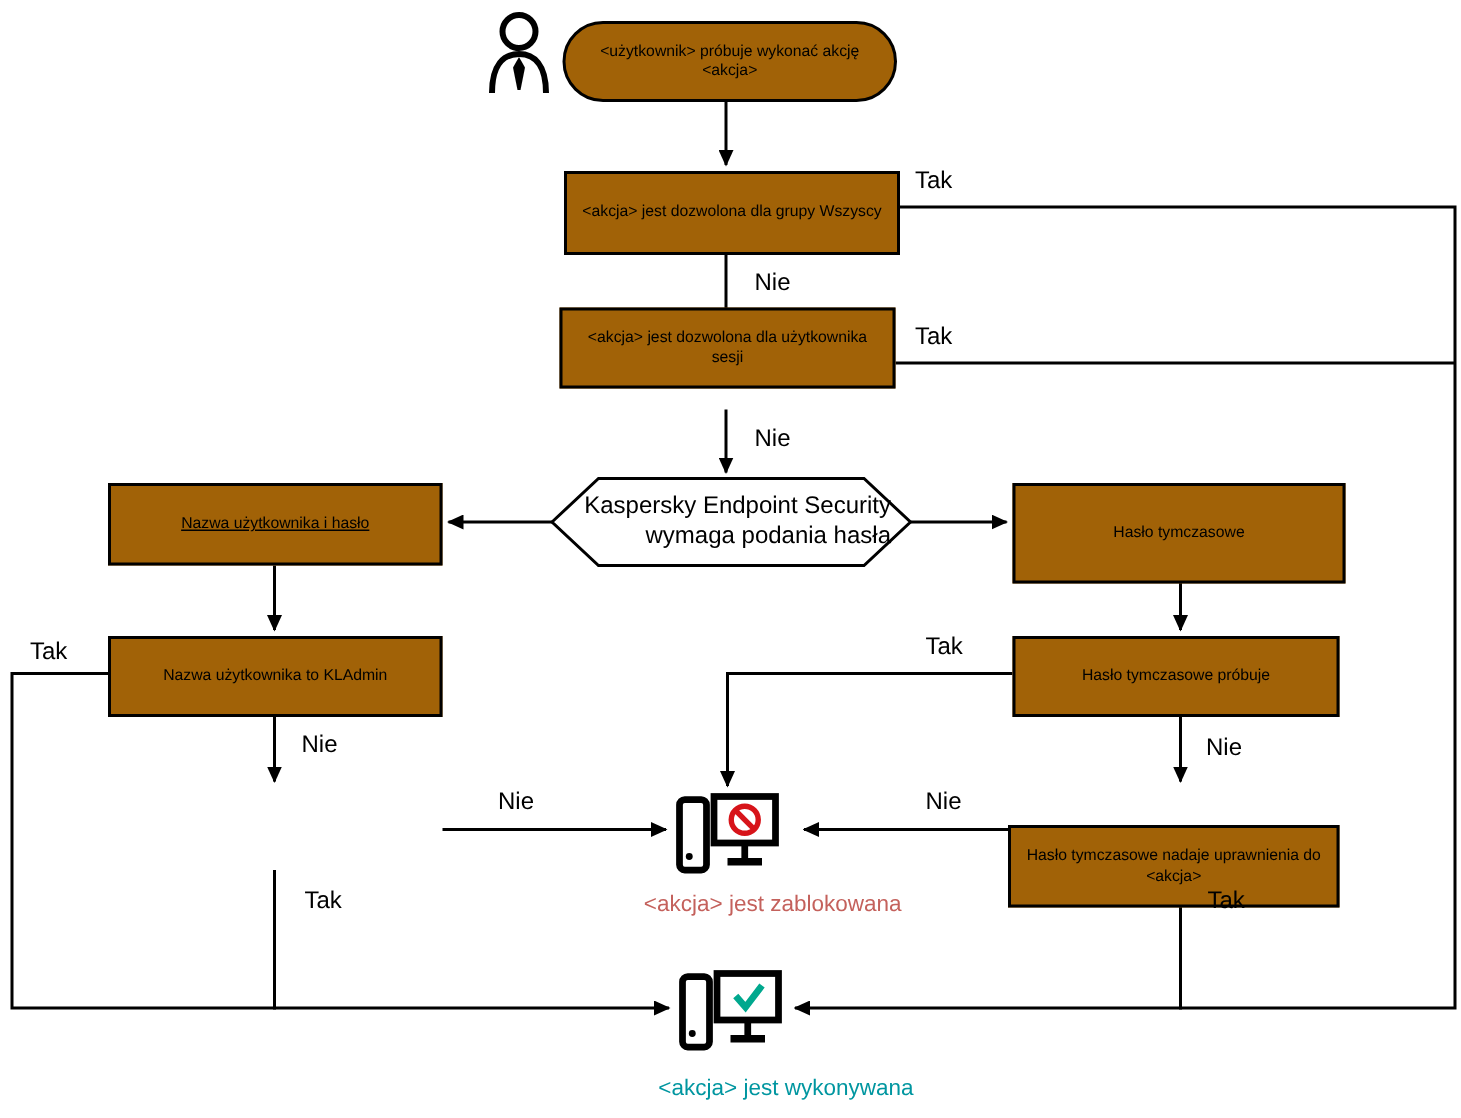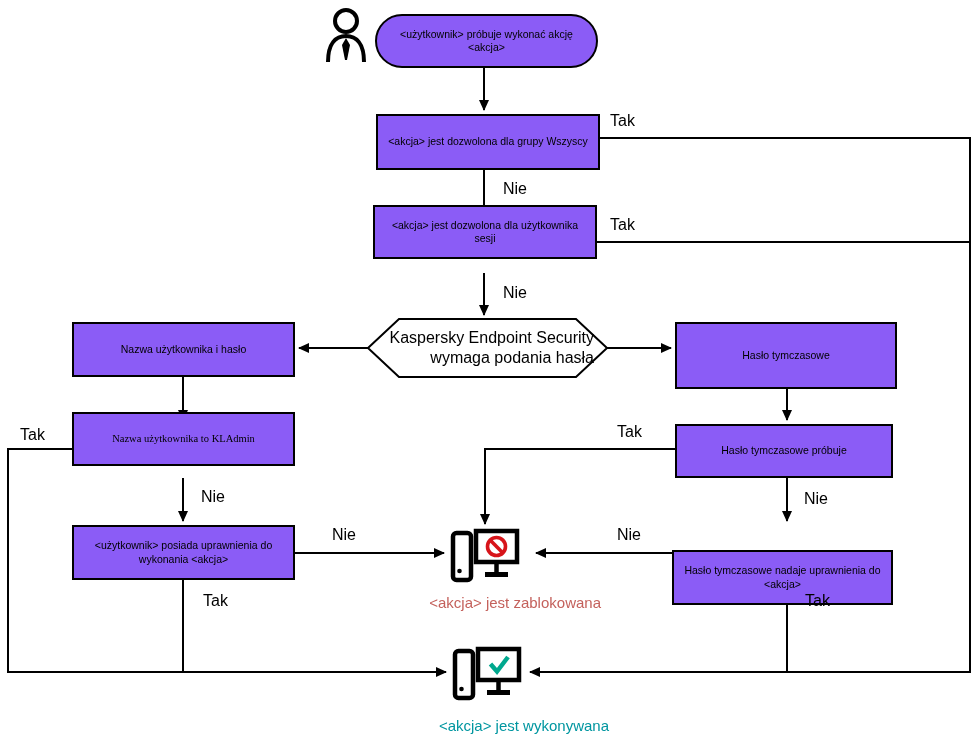--- a/index.html
+++ b/index.html
@@ -3,21 +3,21 @@
 <meta charset="utf-8">
 <style>
   html,body { margin:0; padding:0; background:#ffffff; }
   #stage {
     position:relative; width:974px; height:745px; background:#ffffff;
     font-family:"Liberation Sans", sans-serif; overflow:hidden;
   }
   #connectors { position:absolute; left:0; top:0; z-index:1; }
   .node {
     position:absolute; z-index:2; box-sizing:border-box;
-    border:2px solid #000; background:#8b5cf6;
+    border:2px solid #000; background:#a16207;
     display:flex; align-items:center; justify-content:center;
     text-align:center; font-size:10.5px; color:#000; line-height:1.25;
     padding:2px 5px;
   }
   .stadium { border-radius:28px; }
   .hex-label {
     position:absolute; z-index:2; display:flex; align-items:center; justify-content:center;
     text-align:right; font-size:16px; color:#000; line-height:1.25; background:transparent;
   }
   .elabel {
@@ -72,29 +72,28 @@
   </svg>
 
   <div class="node stadium" style="left:375px; top:14px; width:223px; height:54px;">&lt;użytkownik&gt; próbuje wykonać akcję &lt;akcja&gt;</div>
 
   <div class="node" style="left:376px; top:114px; width:224px; height:56px;">&lt;akcja&gt; jest dozwolona dla grupy Wszyscy</div>
 
   <div class="node" style="left:373px; top:205px; width:224px; height:54px;">&lt;akcja&gt; jest dozwolona dla użytkownika sesji</div>
 
   <div class="hex-label" style="left:382px; top:321px; width:212px; height:54px;">Kaspersky Endpoint Security wymaga podania hasła</div>
 
-  <div class="node" style="left:72px; top:322px; width:223px; height:55px;">Nazwa użytkownika i hasło</div>
+  <div class="node" style="left:72px; top:322px; width:223px; height:55px;text-decoration:underline;">Nazwa użytkownika i hasło</div>
 
   <div class="node" style="left:675px; top:322px; width:222px; height:67px;">Hasło tymczasowe</div>
 
-  <div class="node" style="left:72px; top:412px; width:223px; height:54px;font-family:Liberation Serif, serif;">Nazwa użytkownika to KLAdmin</div>
+  <div class="node" style="left:72px; top:424px; width:223px; height:54px;">Nazwa użytkownika to KLAdmin</div>
 
   <div class="node" style="left:675px; top:424px; width:218px; height:54px;">Hasło tymczasowe próbuje</div>
 
-  <div class="node" style="left:72px; top:525px; width:223px; height:55px;">&lt;użytkownik&gt; posiada uprawnienia do wykonania &lt;akcja&gt;</div>
 
   <div class="node" style="left:672px; top:550px; width:221px; height:55px;">Hasło tymczasowe nadaje uprawnienia do &lt;akcja&gt;</div>
 
   <div class="elabel" style="left:610px; top:112px;">Tak</div>
   <div class="elabel" style="left:503px; top:180px;">Nie</div>
   <div class="elabel" style="left:610px; top:216px;">Tak</div>
   <div class="elabel" style="left:503px; top:284px;">Nie</div>
   <div class="elabel" style="left:20px; top:426px;">Tak</div>
   <div class="elabel" style="left:201px; top:488px;">Nie</div>
   <div class="elabel" style="left:332px; top:526px;">Nie</div>

